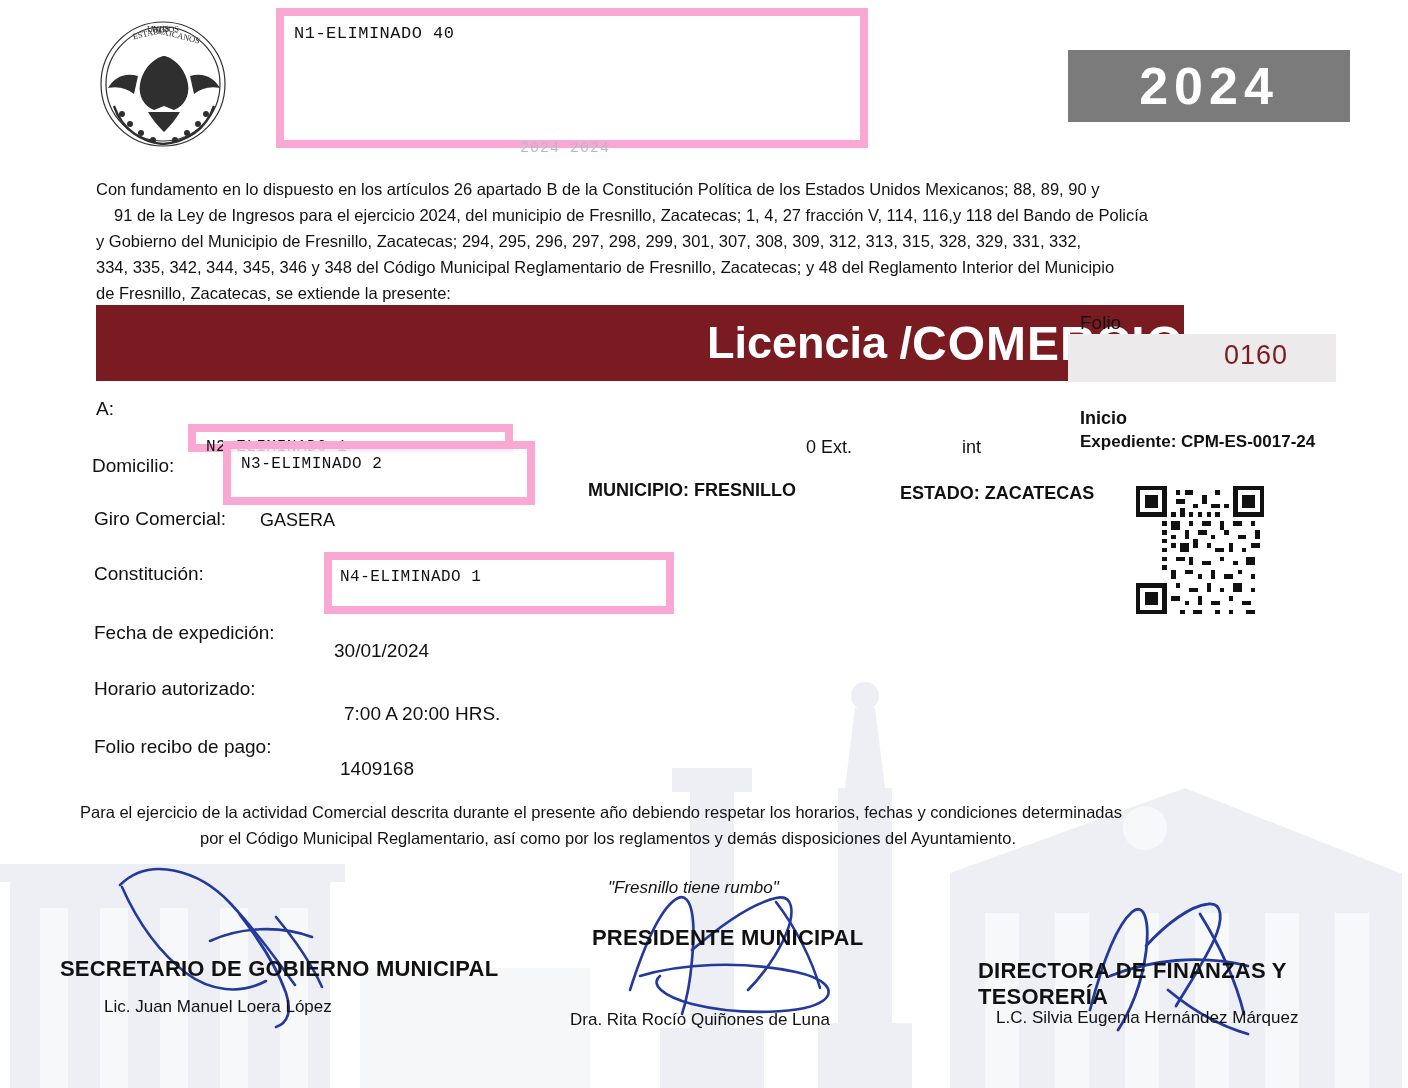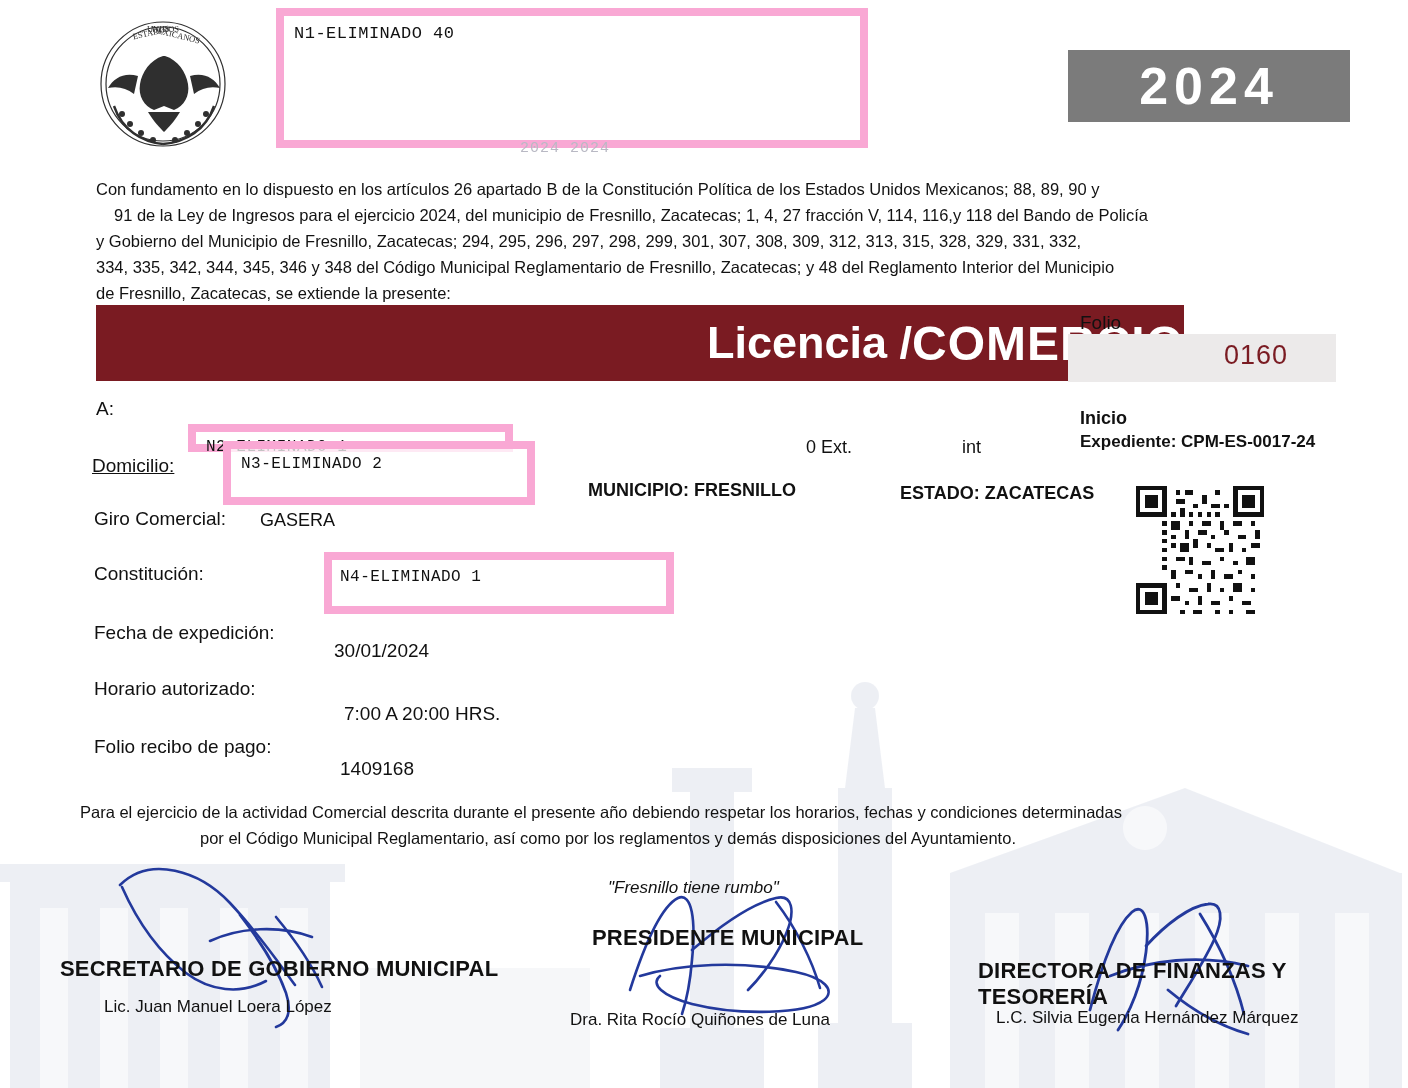--- a/index.html
+++ b/index.html
@@ -176,21 +176,21 @@
     font-size: 19px;
     color: #111;
   }
   .f-value {
     position: absolute;
     font-size: 17px;
     color: #111;
   }
 
   #lbl-a { left: 96px; top: 398px; }
-  #lbl-dom { left: 92px; top: 455px; text-decoration: underline; }
+  #lbl-dom { left: 92px; top: 455px; }
   #lbl-giro { left: 94px; top: 508px; }
   #val-giro { left: 260px; top: 510px; font-size: 18px; }
   #lbl-den { left: 94px; top: 563px; }
   #lbl-fecha { left: 94px; top: 622px; }
   #val-fecha { left: 334px; top: 640px; font-size: 19px; }
   #lbl-hor { left: 94px; top: 678px; }
   #val-hor { left: 344px; top: 703px; font-size: 19px; }
   #lbl-folrec { left: 94px; top: 736px; }
   #val-folrec { left: 340px; top: 758px; font-size: 19px; }
 

